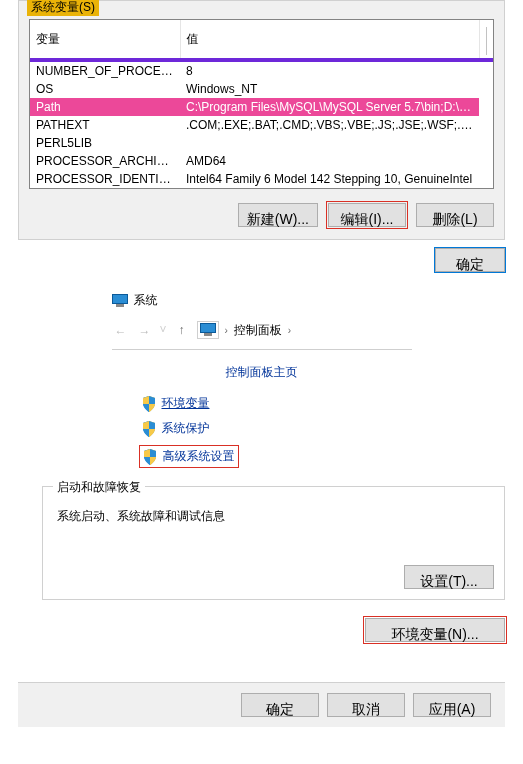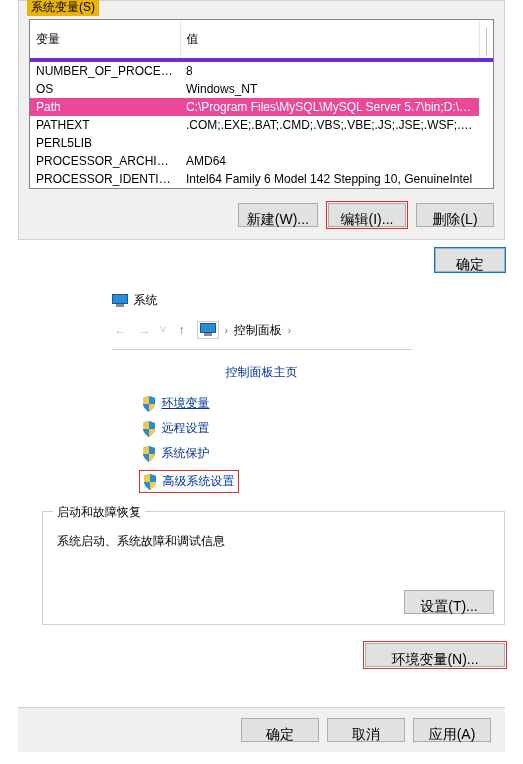--- a/index.html
+++ b/index.html
@@ -285,33 +285,20 @@
           <svg viewBox="0 0 14 16">
             <path d="M7 0 L13 2 V7 C13 11 10 14 7 16 C4 14 1 11 1 7 V2 Z" fill="#2a8dd4"></path>
             <path d="M7 0 L13 2 V7 C13 11 10 14 7 16 V0 Z" fill="#f7c948"></path>
             <path d="M7 0 L13 2 V8 H1 V2 Z" fill="#2a8dd4"></path>
             <path d="M7 0 L1 2 V8 H7 Z" fill="#f7c948"></path>
             <path d="M7 8 H13 V7 C13 11 10 14 7 16 Z" fill="#f7c948"></path>
             <path d="M7 8 H1 V7 C1 11 4 14 7 16 Z" fill="#2a8dd4"></path>
           </svg>
         </span>
         <a class="underline">环境变量</a>
-      </div>
-      <div class="link-item">
-        <span class="shield-icon">
-          <svg viewBox="0 0 14 16">
-            <path d="M7 0 L13 2 V7 C13 11 10 14 7 16 C4 14 1 11 1 7 V2 Z" fill="#2a8dd4"></path>
-            <path d="M7 0 L13 2 V7 C13 11 10 14 7 16 V0 Z" fill="#f7c948"></path>
-            <path d="M7 0 L13 2 V8 H1 V2 Z" fill="#2a8dd4"></path>
-            <path d="M7 0 L1 2 V8 H7 Z" fill="#f7c948"></path>
-            <path d="M7 8 H13 V7 C13 11 10 14 7 16 Z" fill="#f7c948"></path>
-            <path d="M7 8 H1 V7 C1 11 4 14 7 16 Z" fill="#2a8dd4"></path>
-          </svg>
-        </span>
-        <a>远程设置</a>
       </div>
       <div class="link-item">
         <span class="shield-icon">
           <svg viewBox="0 0 14 16">
             <path d="M7 0 L13 2 V7 C13 11 10 14 7 16 C4 14 1 11 1 7 V2 Z" fill="#2a8dd4"></path>
             <path d="M7 0 L13 2 V7 C13 11 10 14 7 16 V0 Z" fill="#f7c948"></path>
             <path d="M7 0 L13 2 V8 H1 V2 Z" fill="#2a8dd4"></path>
             <path d="M7 0 L1 2 V8 H7 Z" fill="#f7c948"></path>
             <path d="M7 8 H13 V7 C13 11 10 14 7 16 Z" fill="#f7c948"></path>
             <path d="M7 8 H1 V7 C1 11 4 14 7 16 Z" fill="#2a8dd4"></path>

